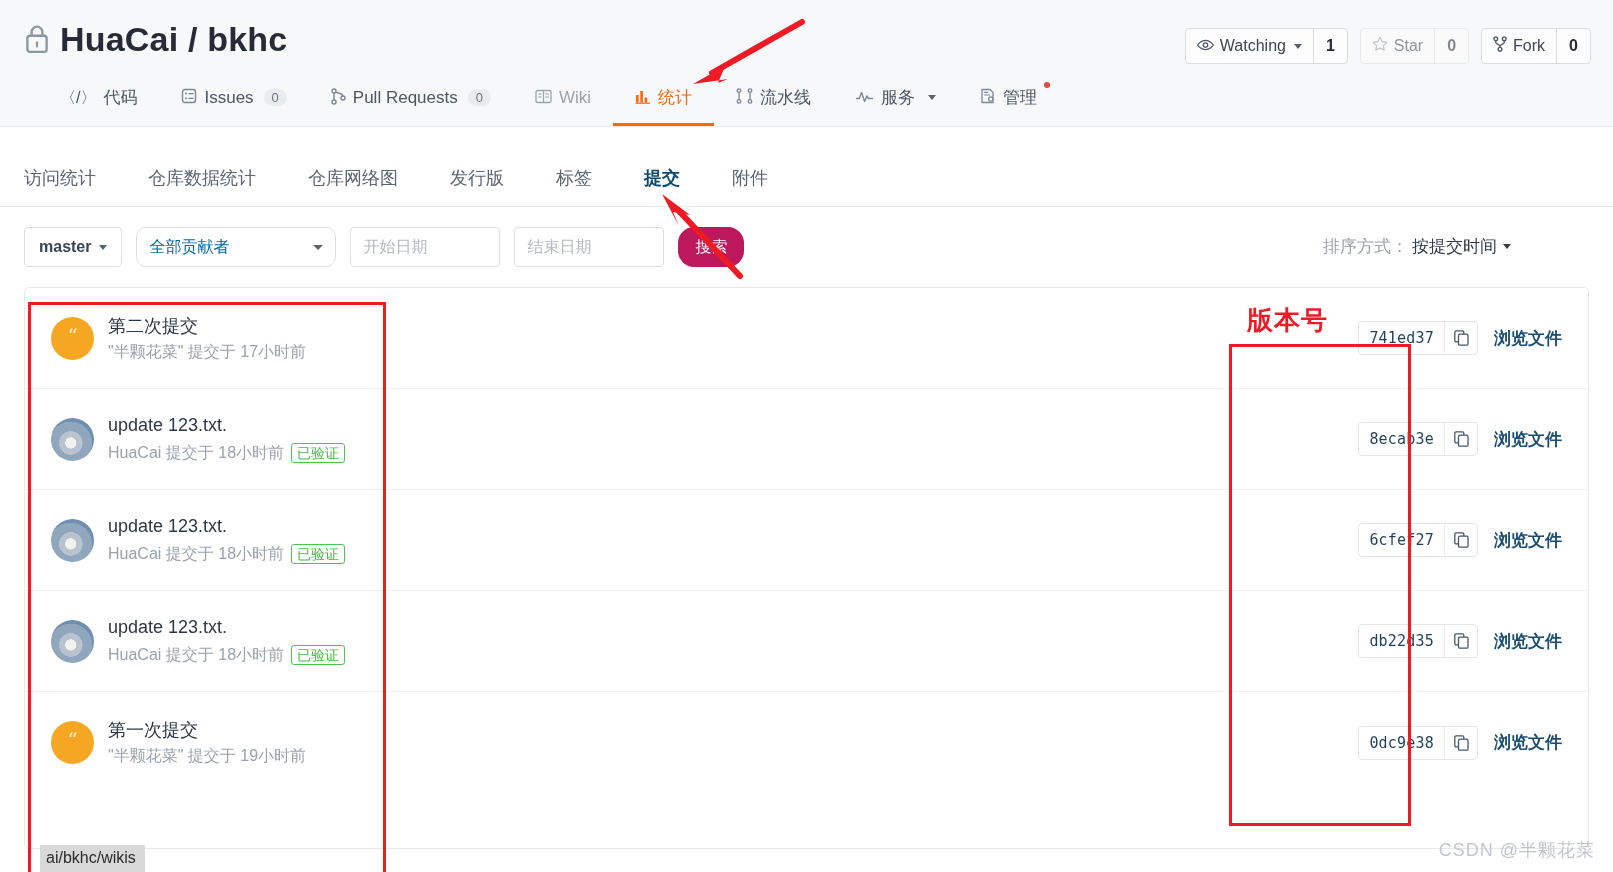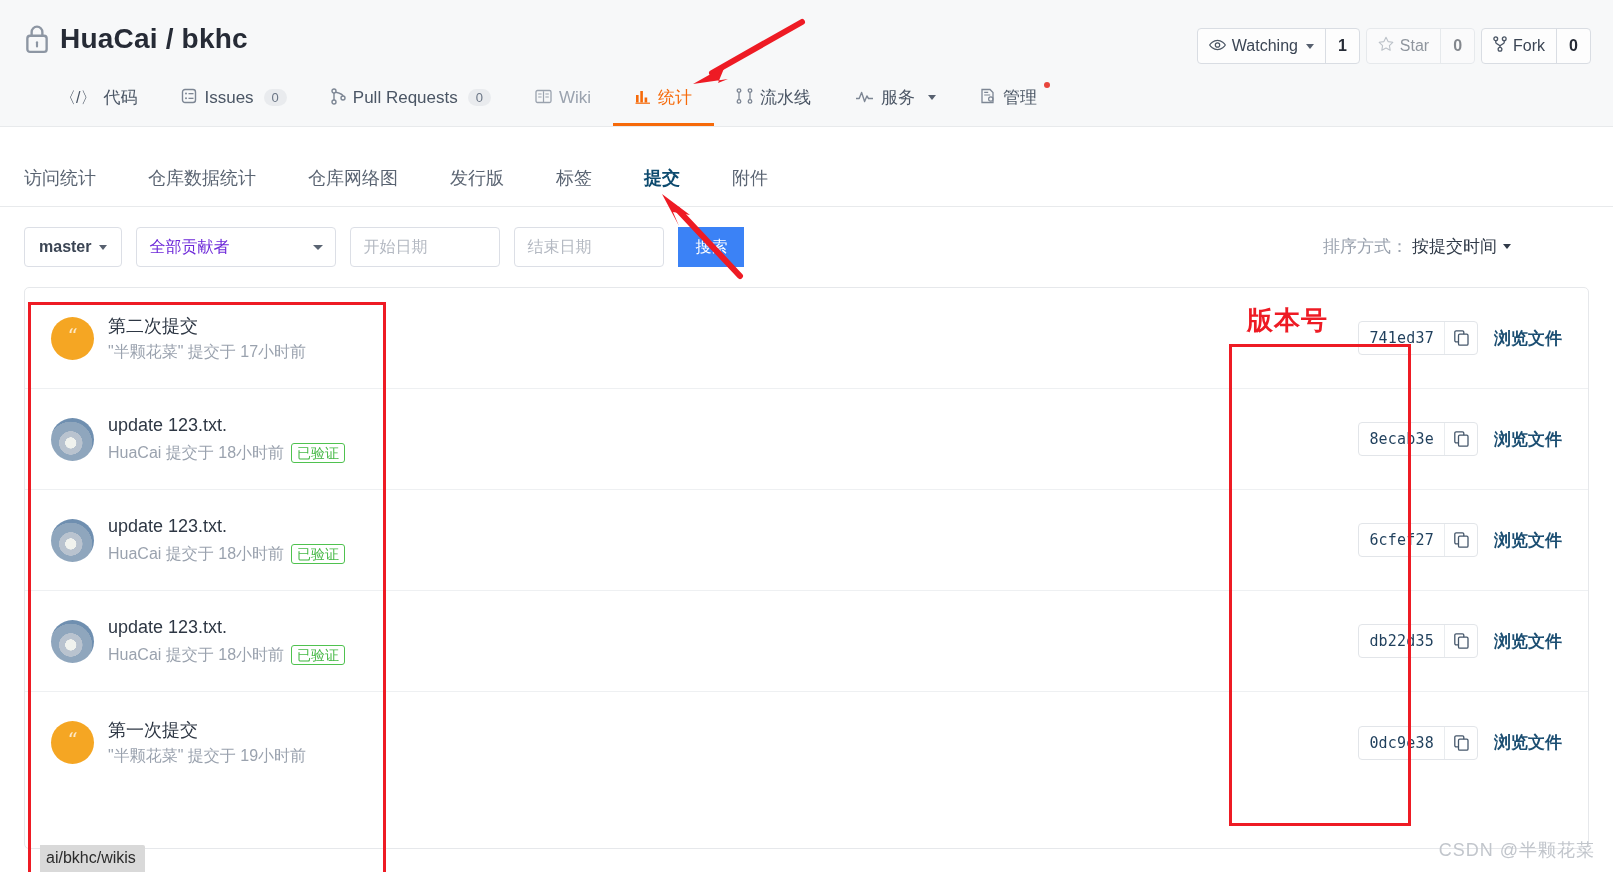--- a/index.html
+++ b/index.html
@@ -22,27 +22,27 @@
     background:#f7f8f9;
     border-bottom:1px solid #e8eaec;
   }
   .repo-title-row {
     display:flex; align-items:center;
     padding:18px 0 0 24px;
     height:60px;
   }
   .lock-icon { width:26px; height:30px; margin-right:10px; display:block; }
   .repo-title {
-    font-size:28px; font-weight:bold; color:#262b36;
+    font-size:34px; font-weight:bold; color:#262b36;
     letter-spacing:0.2px; white-space:nowrap;
   }
 
   .repo-actions {
     position:absolute; right:22px; top:28px;
-    display:flex; align-items:center; gap:6px;
+    display:flex; align-items:center; gap:12px;
   }
   .btn-group {
     display:flex; align-items:stretch;
     border:1px solid #d9dde3; border-radius:4px;
     background:#fdfdfd; height:36px; overflow:hidden;
   }
   .btn-group.muted { opacity:.55; }
   .bg-main {
     display:flex; align-items:center; gap:6px;
     padding:0 11px; font-size:16px; color:#3b4554;
@@ -101,25 +101,25 @@
   .filter-bar {
     display:flex; align-items:center;
     padding:20px 0 0 24px; gap:14px; position:relative;
   }
   .ctrl {
     height:40px; border:1px solid #dcdfe6; border-radius:4px;
     background:#fff; display:flex; align-items:center;
     font-size:16px; color:#3b4554; padding:0 12px; white-space:nowrap;
   }
   .ctrl.branch { font-weight:bold; gap:6px; padding:0 14px; }
-  .ctrl.contrib { width:200px; justify-content:space-between; color:#6d28d9; }
+  .ctrl.contrib { width:200px; justify-content:space-between; color:#0369a1;border-radius:10px; }
   .ctrl.date { width:150px; color:#b4b9c2; }
   .btn-search {
-    height:40px; background:#3b82f6; color:#fff; border:none;
-    border-radius:0; font-size:16px; padding:0 17px;
+    height:40px; background:#be185d; color:#fff; border:none;
+    border-radius:16px; font-size:16px; padding:0 17px;
     display:flex; align-items:center; font-family:Liberation Mono, monospace;
   }
   .sort-box {
     position:absolute; right:102px; top:28px;
     font-size:17px; color:#9aa2ae; display:flex; align-items:center; gap:4px;text-align:center;
   }
   .sort-box .sv { color:#303a48; }
 
   
   .commit-card {

